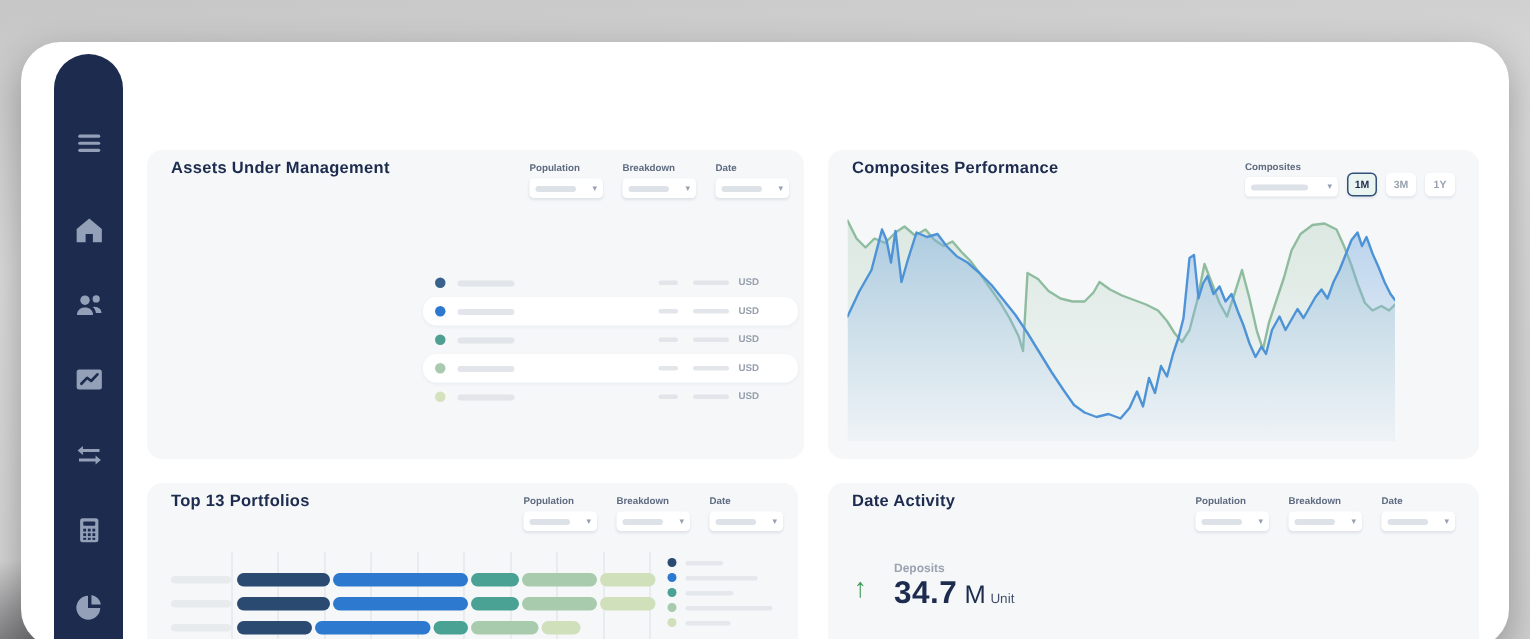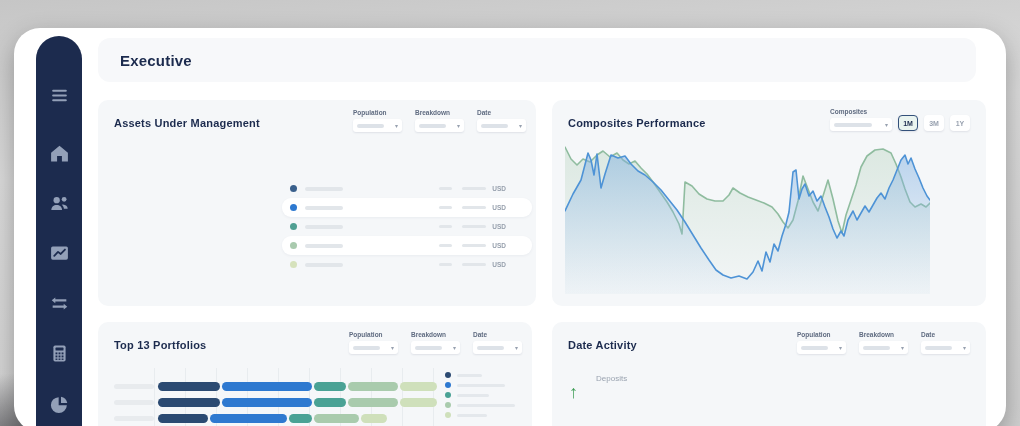--- a/index.html
+++ b/index.html
@@ -26,21 +26,21 @@
     background:#f7f8fa; border-radius:12px; display:flex; align-items:center; }
   .header-title { margin-left:22px; font-size:15px; font-weight:700; color:#1c2b4e;
     letter-spacing:.2px; }
 
   
   .card { position:absolute; background:#f5f7f9; border-radius:10px; overflow:hidden; }
   .card-aum  { left:98px;  top:100px; width:438px; height:206px; }
   .card-comp { left:552px; top:100px; width:434px; height:206px; }
   .card-top  { left:98px;  top:322px; width:434px; height:160px; }
   .card-cash { left:552px; top:322px; width:434px; height:160px; }
-  .card-title { position:absolute; left:16px; top:17px; font-size:11px;
+  .card-title { position:absolute; left:16px; top:6px; font-size:11px;
     font-weight:700; color:#1c2b4e; letter-spacing:.2px; }
 
   
   .filter-group { position:absolute; display:flex; gap:13px; }
   .filter-item { width:49px; }
   .filter-label { font-size:6.5px; font-weight:700; color:#5f6b80;
     margin-bottom:3px; white-space:nowrap; }
   .filter-box { height:13px; background:#fff; border-radius:3px;
     box-shadow:0 1px 2px rgba(27,43,78,.1); display:flex; align-items:center;
     padding:0 4px; cursor:pointer; }
@@ -86,21 +86,21 @@
   .t10-legend { position:absolute; left:347px; top:50px; display:flex;
     flex-direction:column; gap:4px; }
   .t10-legend-row { display:flex; align-items:center; height:6px; }
   .t10-legend-dot { width:6px; height:6px; border-radius:50%; flex:0 0 6px; }
   .t10-legend-bar { height:3px; margin-left:6px; background:#e4e8ec; border-radius:1.5px; }
 
   
   .cash-arrow { position:absolute; left:17px; top:60px; font-size:18px;
     font-weight:700; color:#3f9e57; }
   .cash-label { position:absolute; left:44px; top:52px; font-size:8px;
-    color:#9aa3b0; font-weight:400; }
+    color:#9aa3b0; font-weight:700; }
   .cash-value-row { position:absolute; left:44px; top:62px; display:flex;
     align-items:baseline; color:#1c2b4e; }
   .cash-value { font-size:21px; font-weight:700; letter-spacing:.3px; }
   .cash-mag { font-size:17px; font-weight:400; margin-left:5px; }
   .cash-unit { font-size:9px; font-weight:400; margin-left:3px; color:#44506b; }
 </style>
 </head>
 <body>
 
 <div class="stage">
@@ -164,23 +164,20 @@
     </div>
     <div class="side-item" style="top:355px">
       <svg viewBox="0 0 20 20">
           <path class="ico-fill" d="M9.2 3 A7.6 7.6 0 1 0 17 10.8 L9.2 10.8 Z"></path>
           <path class="ico-fill" d="M11.4 2.6 A7.6 7.6 0 0 1 17.4 8.6 L11.4 8.6 Z"></path>
         </svg>
     </div>
 
   </nav>
 
-  <header class="header">
-    <div class="header-title">Executive</div>
-  </header>
 
   <section class="card card-aum">
     <div class="card-title">Assets Under Management</div>
     <div class="filter-group" style="right:10px; top:9px">
         <div class="filter-item">
           <div class="filter-label">Population</div>
           <div class="filter-box">
             <div class="filter-bar"></div>
             <div class="filter-caret">▾</div>
           </div>
@@ -369,14 +366,19 @@
         <div class="filter-item">
           <div class="filter-label">Date</div>
           <div class="filter-box">
             <div class="filter-bar"></div>
             <div class="filter-caret">▾</div>
           </div>
         </div>
       </div>
     <div class="cash-arrow">↑</div>
     <div class="cash-label">Deposits</div>
+    <div class="cash-value-row">
+      <span class="cash-value">34.7</span>
+      <span class="cash-mag">M</span>
+      <span class="cash-unit">Unit</span>
+    </div>
   </section>
 </div>
 
 </body></html>

